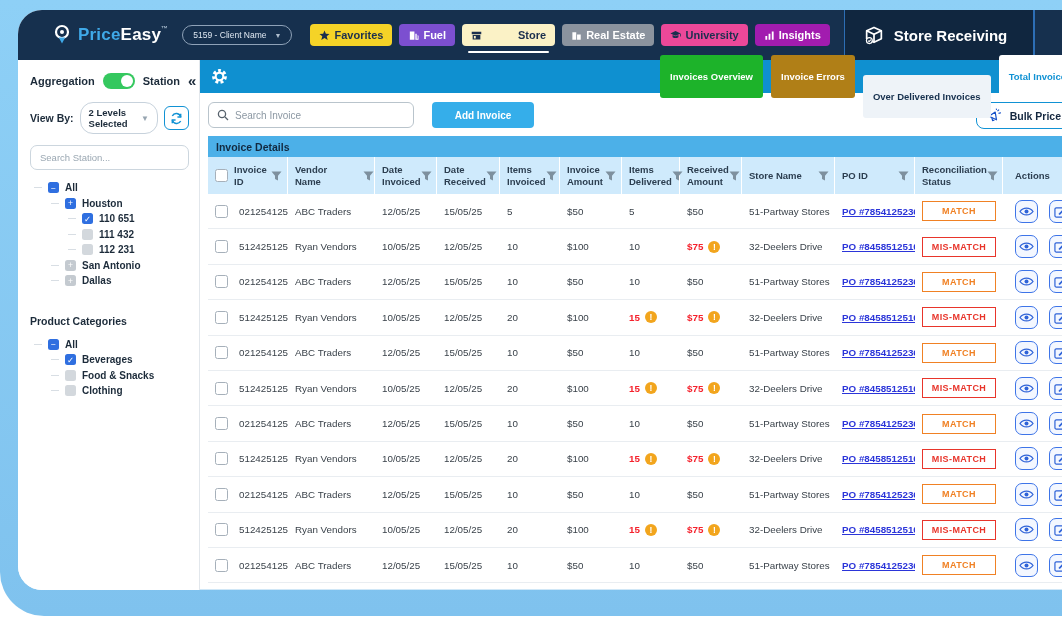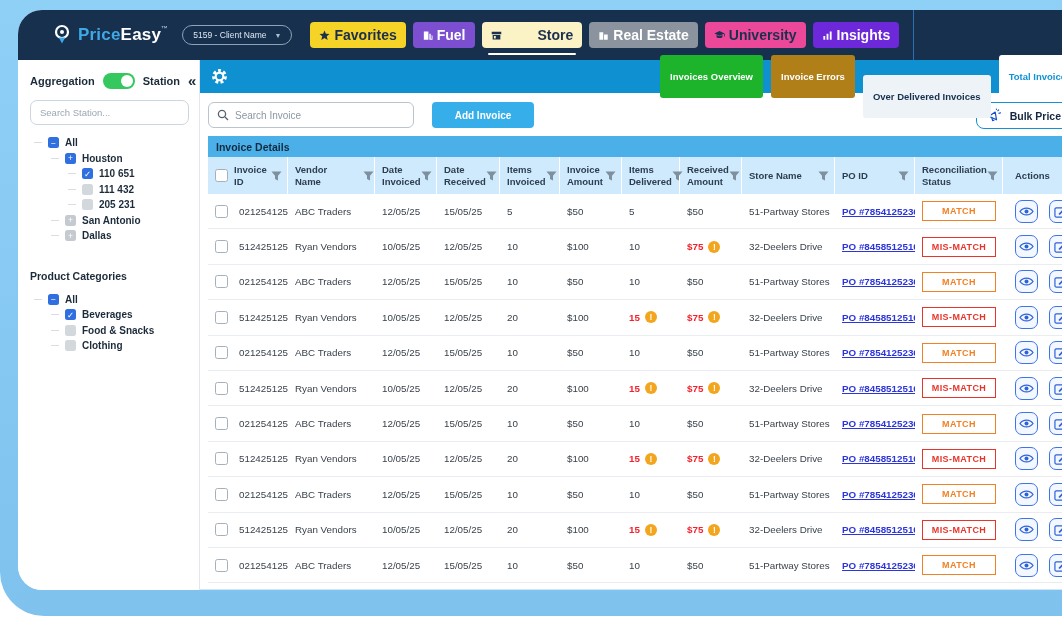--- a/index.html
+++ b/index.html
@@ -18,21 +18,21 @@
   .brand { display:flex; align-items:center; gap:6px; }
   .brand-text { font-size:17px; font-weight:bold; letter-spacing:.2px; }
   .brand-price { color:#3fa9e8; } .brand-easy { color:#fff; }
   .brand-tm { color:#9fb2c6; font-size:7px; vertical-align:top; }
   .client-dd { margin-left:14px; border:1px solid #8fa2b8; border-radius:12px;
     color:#dfe8f2; font-size:8.5px; padding:4px 10px; display:flex; gap:8px;
     align-items:center; white-space:nowrap; }
   .client-dd .car { font-size:7px; color:#aebdcd; }
   .nav-items { display:flex; gap:7px; margin-left:18px; }
   .nav-btn { position:relative; display:flex; align-items:center; gap:4px;
-    border-radius:4px; padding:5px 9px; font-size:14px; font-weight:bold;
+    border-radius:4px; padding:5px 9px; font-size:11px; font-weight:bold;
     cursor:pointer; white-space:nowrap; }
   .nav-btn.active::after { content:""; position:absolute; left:6px; right:6px;
     bottom:-7px; height:2.5px; background:#fff; border-radius:2px; }
   .nav-div { width:1px; height:50px; background:#2d6eb5; margin-left:14px; }
   .page-title-wrap { background:#10263f; height:50px; display:flex;
     align-items:center; gap:9px; padding:0 26px 0 18px;
     border-right:2px solid #2d6eb5; }
   .page-title { color:#fff; font-size:15px; font-weight:bold; }
 
   
@@ -176,43 +176,68 @@
           <span>Real Estate</span>
         </div>
         <div class="nav-btn" style="background: #ec4899; color: rgb(27, 47, 78);">
           <svg width="11" height="11" viewBox="0 0 12 12">
             <path d="M6 1.2 L11.6 3.8 L6 6.4 L0.4 3.8 Z" fill="currentColor"></path>
             <path d="M2.8 5.4 v2.4 c2 1.4 4.4 1.4 6.4 0 V5.4 L6 6.9 Z" fill="currentColor"></path>
             <path d="M11 4.2 v3 h0.8 v-3 Z" fill="currentColor"></path>
           </svg>
           <span>University</span>
         </div>
-        <div class="nav-btn" style="background: #6d28d9; color: rgb(255, 255, 255);">
+        <div class="nav-btn" style="background: #a21caf; color: rgb(255, 255, 255);">
           <svg width="11" height="11" viewBox="0 0 12 12">
             <path d="M1.5 6.5 h2 v4 h-2 Z" fill="currentColor"></path>
             <path d="M5 4 h2 v6.5 h-2 Z" fill="currentColor"></path>
             <path d="M8.5 1.5 h2 v9 h-2 Z" fill="currentColor"></path>
           </svg>
           <span>Insights</span>
         </div>
       </div>
     <div class="nav-div"></div>
+    <div class="page-title-wrap">
+      <svg width="22" height="22" viewBox="0 0 18 16">
+        <path d="M3 4.6 L9 1.8 L15 4.6 L15 11 L9 14 L3 11 Z" fill="none" stroke="#fff" stroke-width="1.4" stroke-linejoin="round"></path>
+        <path d="M3 4.6 L9 7.4 L15 4.6" fill="none" stroke="#fff" stroke-width="1.4"></path>
+        <path d="M9 7.4 V14" stroke="#fff" stroke-width="1.4"></path>
+        <circle cx="5.2" cy="12.6" r="2.4" fill="#10263f" stroke="#fff" stroke-width="1"></circle>
+        <path d="M4.2 12.6 l0.8 0.8 l1.4 -1.6" fill="none" stroke="#fff" stroke-width="0.9"></path>
+      </svg>
+      <span class="page-title">Store Receiving</span>
+    </div>
   </div>
 
   <div class="body">
 
     <div class="sidebar">
       <div class="agg-row">
         <span>Aggregation</span>
         <span class="toggle">
             <span class="knob"></span>
           </span>
         <span>Station</span>
         <span class="collapse">«</span>
       </div>
+      <div class="viewby-row">
+        <span class="viewby-label">View By:</span>
+        <div class="viewby-dd">
+          <span>2 Levels Selected</span>
+          <span class="car">▼</span>
+        </div>
+        <button class="refresh-btn">
+          <svg width="13" height="13" viewBox="0 0 14 14">
+            <path d="M2.5 8.5 a4.8 4.8 0 0 0 9 1.2" fill="none" stroke="#1192d4" stroke-width="1.6"></path>
+            <path d="M11.5 5.5 a4.8 4.8 0 0 0 -9 -1.2" fill="none" stroke="#1192d4" stroke-width="1.6"></path>
+            <path d="M11.5 2 v3.5 h-3.5" fill="none" stroke="#1192d4" stroke-width="1.6"></path>
+            <path d="M2.5 12 v-3.5 h3.5" fill="none" stroke="#1192d4" stroke-width="1.6"></path>
+          </svg>
+        </button>
+      </div>
       <input class="station-search" placeholder="Search Station..." style="">
       <div class="tree" id="station-tree">
           <div class="tree-row" style="margin-left: 4px;">
             <span class="tree-dash"></span>
             <span class="cb cb-indet">−</span>
             <span class="tree-label">All</span>
           </div>
           <div class="tree-row" style="margin-left: 21px;">
             <span class="tree-dash"></span>
             <span class="cb cb-plus-blue">+</span>
@@ -224,21 +249,21 @@
             <span class="tree-label">110 651</span>
           </div>
           <div class="tree-row" style="margin-left: 38px;">
             <span class="tree-dash"></span>
             <span class="cb cb-unchecked"></span>
             <span class="tree-label">111 432</span>
           </div>
           <div class="tree-row" style="margin-left: 38px;">
             <span class="tree-dash"></span>
             <span class="cb cb-unchecked"></span>
-            <span class="tree-label">205 231</span>
+            <span class="tree-label">112 231</span>
           </div>
           <div class="tree-row" style="margin-left: 21px;">
             <span class="tree-dash"></span>
             <span class="cb cb-plus-gray">+</span>
             <span class="tree-label">San Antonio</span>
           </div>
           <div class="tree-row" style="margin-left: 21px;">
             <span class="tree-dash"></span>
             <span class="cb cb-plus-gray">+</span>
             <span class="tree-label">Dallas</span>

